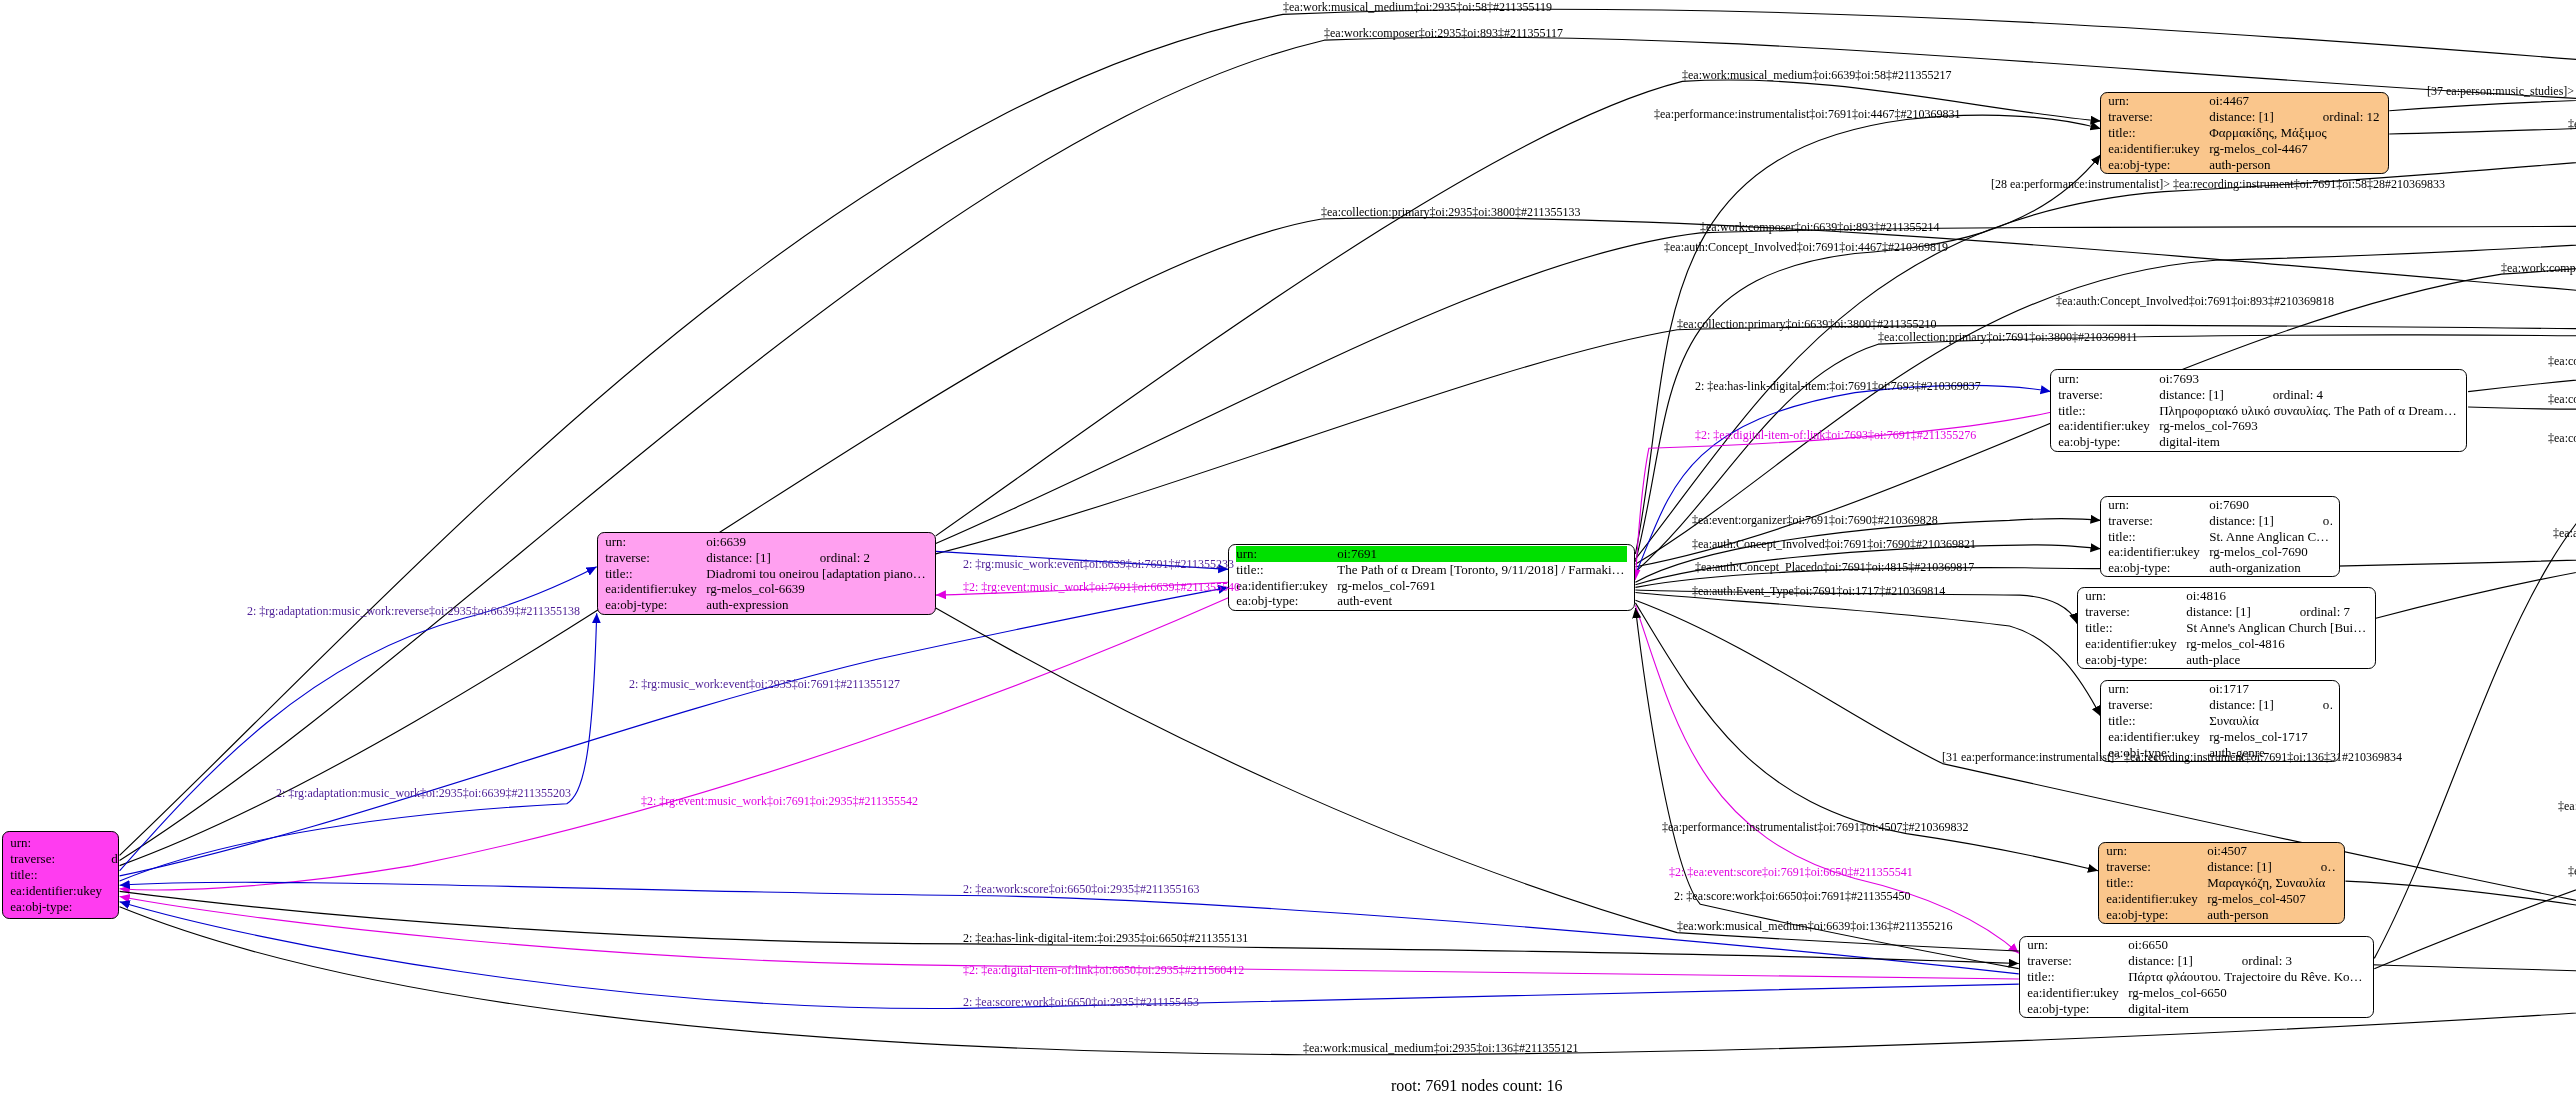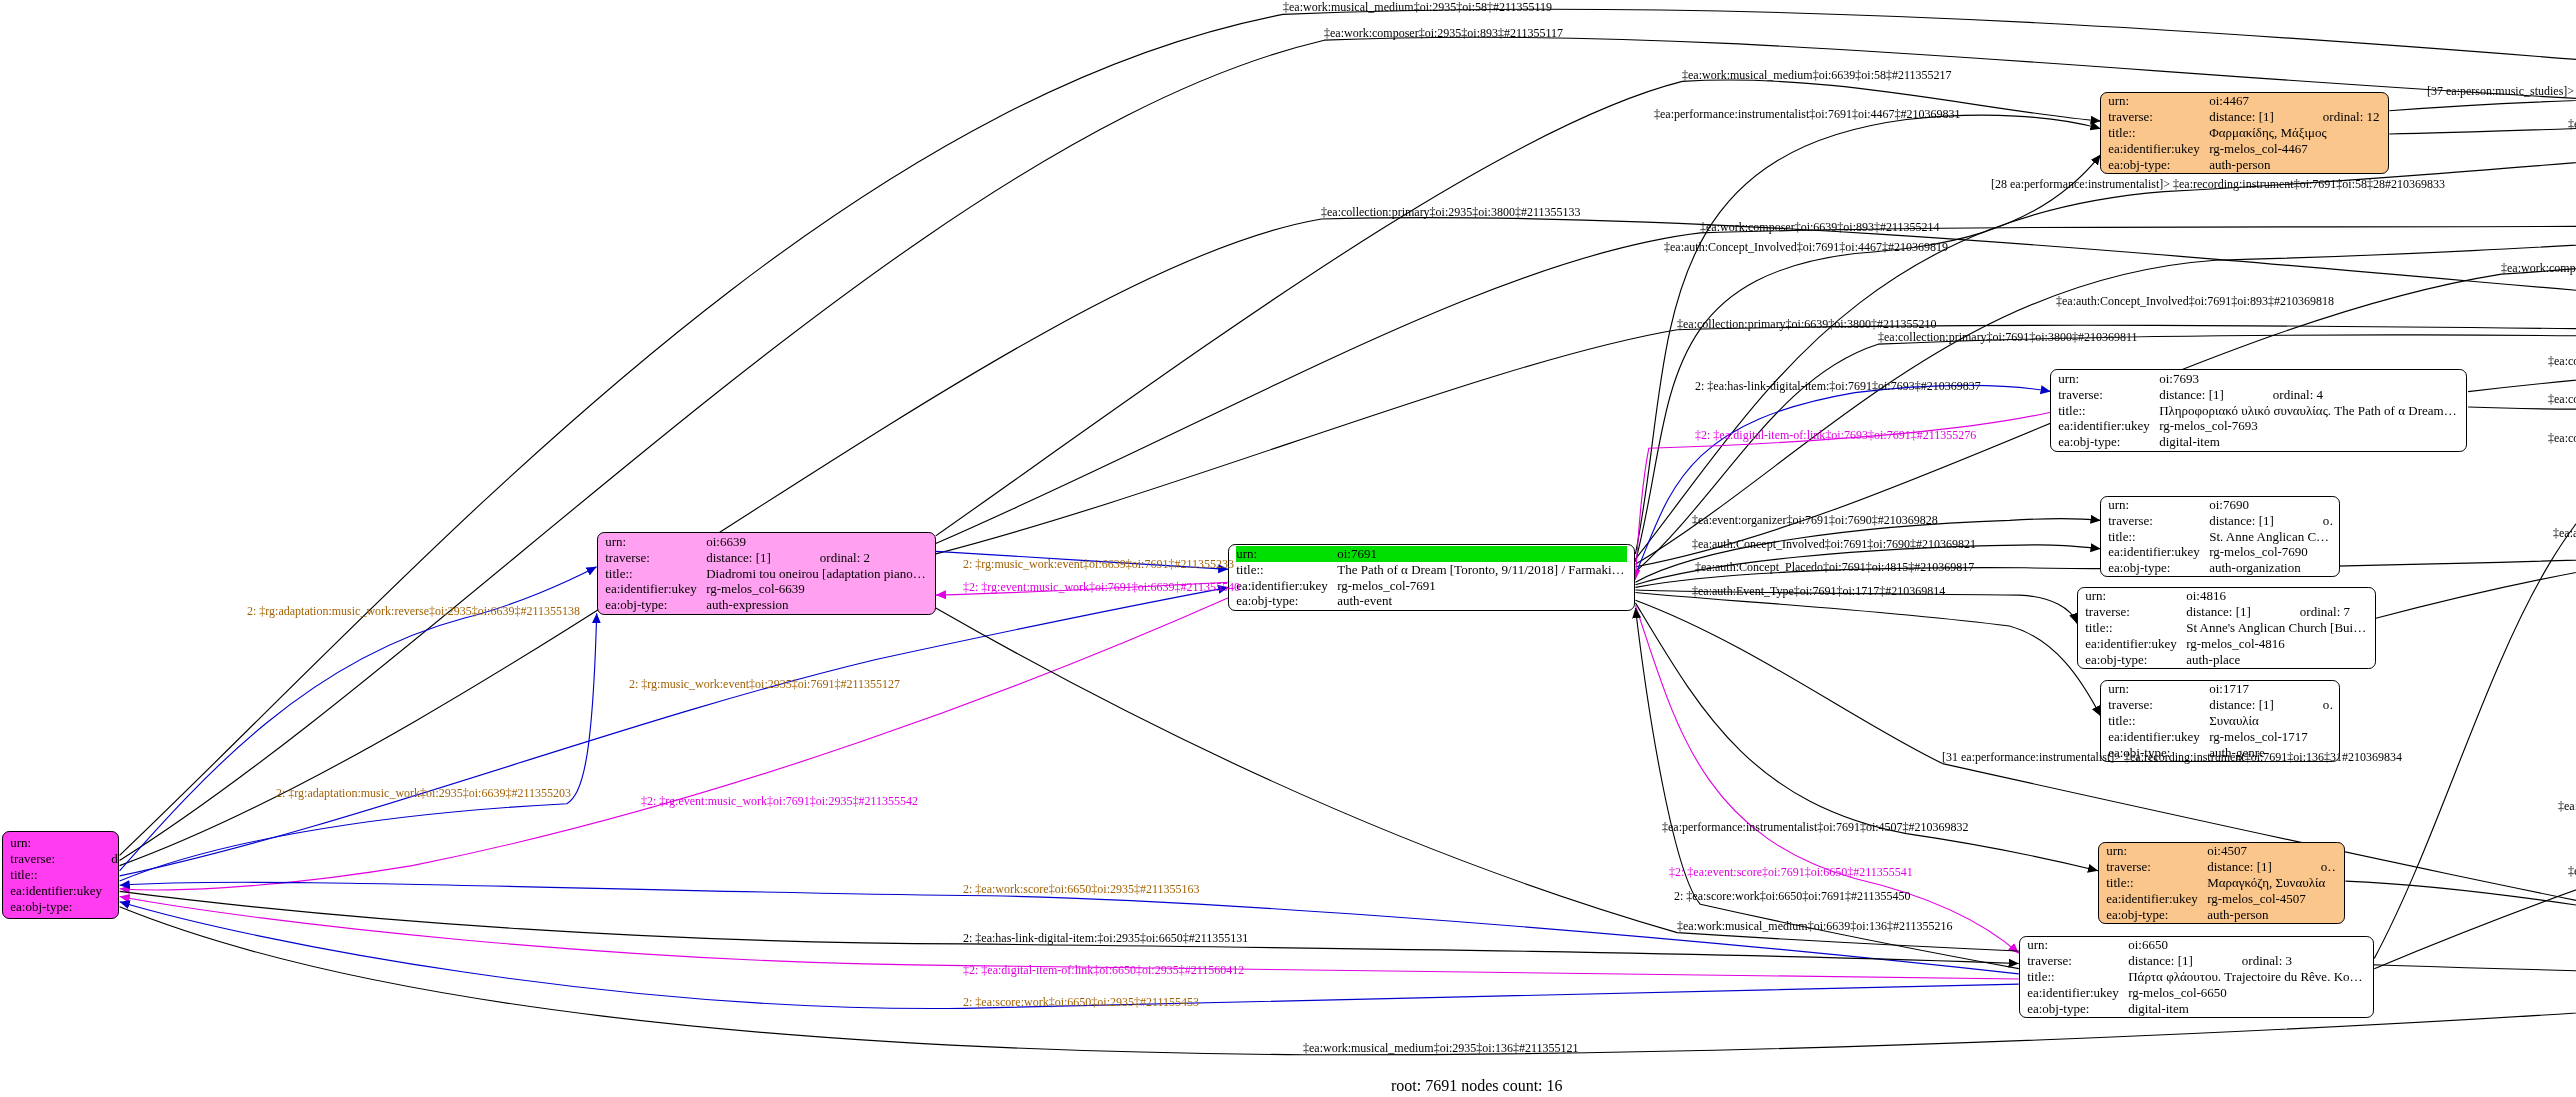--- a/index.html
+++ b/index.html
@@ -64,21 +64,21 @@
   .row.urn-hl .v { background: #00e000; }
   .node.root .row.urn-hl .k { width: 101px; }
   .edge-label {
     position: absolute;
     font-size: 12px;
     color: #000000;
     white-space: nowrap;
     font-family: "Liberation Serif", "DejaVu Serif", serif;
     transform: translateY(-50%);
   }
-  .edge-label.blue { color: #a16207; }
+  .edge-label.blue { color: #4c1d95; }
   .edge-label.magenta { color: #e000e0; }
   .footer {
     position: absolute;
     font-size: 16px;
     color: #000000;
     white-space: nowrap;
   }
 </style>
 </head>
 <body>

